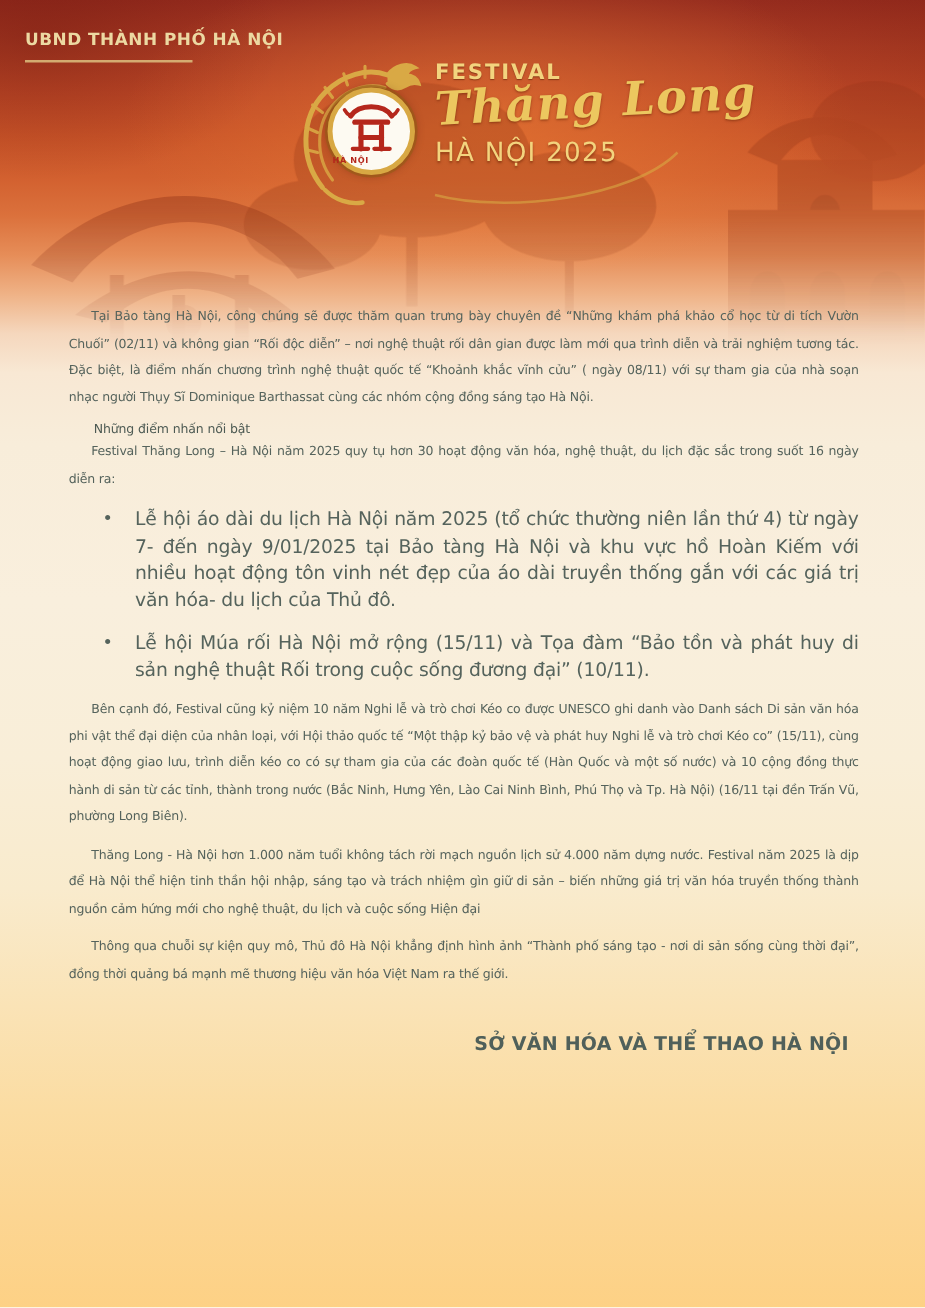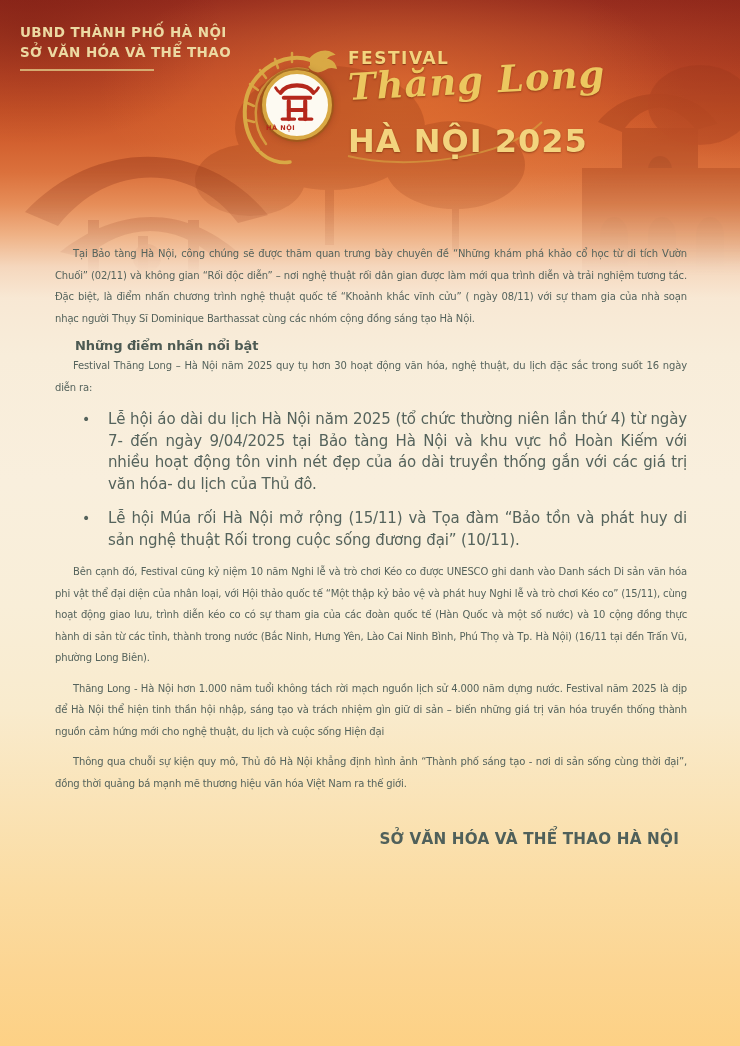--- a/index.html
+++ b/index.html
@@ -46,34 +46,34 @@
     font-size:17px; font-weight:800; color:#f3d47e; letter-spacing:1.5px;
     text-shadow:0 1px 1px rgba(90,30,5,0.6); white-space:nowrap;
   }
   .script-word {
     font-family:"DejaVu Serif","Liberation Serif",serif; font-style:italic; font-weight:bold;
     font-size:37px; color:#ecc75f; letter-spacing:1px; line-height:1.0;
     margin-top:1px; transform:rotate(-3deg); transform-origin:left center;
     text-shadow:0 1px 2px rgba(100,35,5,0.55); white-space:nowrap;
   }
   .year-word {
-    font-size:32px; font-weight:700; color:#f3d47e; letter-spacing:1px;
-    margin-top:16px; text-shadow:0 1px 2px rgba(100,35,5,0.55); white-space:nowrap;
+    font-size:21px; font-weight:400; color:#f3d47e; letter-spacing:1px;
+    margin-top:4px; text-shadow:0 1px 2px rgba(100,35,5,0.55); white-space:nowrap;
   }
   .swash { position:absolute; left:110px; top:78px; opacity:0.85; }
 
   
   .content { position:absolute; top:243px; left:55px; width:632px; color:#55635c; }
   .para {
     margin:0 0 9px; font-size:10px; line-height:21.5px; letter-spacing:-0.15px;
     text-indent:18px; text-align:justify;
   }
   .gap-top { margin-top:3px; }
   .hed {
-    margin:5px 0 2px; padding-left:20px; font-size:13px; font-weight:bold;
+    margin:5px 0 2px; padding-left:20px; font-size:10px; font-weight:normal;
     color:#4d5a53; letter-spacing:-0.1px;
   }
   .bullets { list-style:none; margin:11px 0 10px; padding:0; }
   .bullets li {
     position:relative; padding-left:53px; margin:0 0 13px;
     font-size:15px; line-height:21.5px; letter-spacing:-0.15px; text-align:justify;
   }
   .bullets li:last-child { margin-bottom:0; }
   .bullets li::before {
     content:"•"; position:absolute; left:27px; top:0; font-size:14px; color:#55635c;
@@ -124,21 +124,20 @@
         <path d="M600,290 v-55 a14,18 0 0 1 28,0 v55 z" fill="#7a2a12"></path>
         <path d="M648,290 v-55 a14,18 0 0 1 28,0 v55 z" fill="#7a2a12"></path>
         <path d="M696,290 v-55 a14,18 0 0 1 28,0 v55 z" fill="#7a2a12"></path>
         <ellipse cx="700" cy="105" rx="52" ry="40" opacity="0.8"></ellipse>
       </g>
     </g>
   </svg>
 
   <div class="org">
     <div class="org-line">UBND THÀNH PHỐ HÀ NỘI</div>
-    <div class="org-line">SỞ VĂN HÓA VÀ THỂ THAO</div>
     <div class="org-rule"></div>
   </div>
 
   <div class="logo">
     <svg class="dragon" width="120" height="130" viewBox="0 0 120 130">
       <g fill="none" stroke="#d9a945" stroke-linecap="round">
         <path d="M22,112 C4,90 4,56 24,36 C38,22 58,16 74,22" stroke-width="4"></path>
         <path d="M30,106 C16,88 16,60 32,44 C44,32 60,28 72,32" stroke-width="2.5" opacity="0.8"></path>
         <path d="M74,22 c6,-8 16,-10 22,-6 c-4,1 -6,3 -7,6 c5,0 9,3 10,7 c-4,-1 -8,0 -11,2 c-5,3 -10,2 -14,-2" stroke-width="3" fill="#d9a945"></path>
         <path d="M18,84 l-8,-2 M18,68 l-9,-4 M22,52 l-8,-6 M30,40 l-6,-8 M42,30 l-3,-9 M56,24 l0,-9" stroke-width="2.5" opacity="0.9"></path>
@@ -168,21 +167,21 @@
     </div>
   </div>
 
   <div class="content">
     <p class="para">Tại Bảo tàng Hà Nội, công chúng sẽ được thăm quan trưng bày chuyên đề “Những khám phá khảo cổ học từ di tích Vườn Chuối” (02/11) và không gian “Rối độc diễn” – nơi nghệ thuật rối dân gian được làm mới qua trình diễn và trải nghiệm tương tác. Đặc biệt, là điểm nhấn chương trình nghệ thuật quốc tế “Khoảnh khắc vĩnh cửu” ( ngày 08/11) với sự tham gia của nhà soạn nhạc người Thụy Sĩ Dominique Barthassat cùng các nhóm cộng đồng sáng tạo Hà Nội.</p>
 
     <h3 class="hed">Những điểm nhấn nổi bật</h3>
     <p class="para">Festival Thăng Long – Hà Nội năm 2025 quy tụ hơn 30 hoạt động văn hóa, nghệ thuật, du lịch đặc sắc trong suốt 16 ngày diễn ra:</p>
 
     <ul class="bullets">
-      <li>Lễ hội áo dài du lịch Hà Nội năm 2025 (tổ chức thường niên lần thứ 4) từ ngày 7- đến ngày 9/04/2025 tại Bảo tàng Hà Nội và khu vực hồ Hoàn Kiếm với nhiều hoạt động tôn vinh nét đẹp của áo dài truyền thống gắn với các giá trị văn hóa- du lịch của Thủ đô.</li>
+      <li>Lễ hội áo dài du lịch Hà Nội năm 2025 (tổ chức thường niên lần thứ 4) từ ngày 7- đến ngày 9/01/2025 tại Bảo tàng Hà Nội và khu vực hồ Hoàn Kiếm với nhiều hoạt động tôn vinh nét đẹp của áo dài truyền thống gắn với các giá trị văn hóa- du lịch của Thủ đô.</li>
       <li>Lễ hội Múa rối Hà Nội mở rộng (15/11) và Tọa đàm “Bảo tồn và phát huy di sản nghệ thuật Rối trong cuộc sống đương đại” (10/11).</li>
     </ul>
 
     <p class="para gap-top">Bên cạnh đó, Festival cũng kỷ niệm 10 năm Nghi lễ và trò chơi Kéo co được UNESCO ghi danh vào Danh sách Di sản văn hóa phi vật thể đại diện của nhân loại, với Hội thảo quốc tế “Một thập kỷ bảo vệ và phát huy Nghi lễ và trò chơi Kéo co” (15/11), cùng hoạt động giao lưu, trình diễn kéo co có sự tham gia của các đoàn quốc tế (Hàn Quốc và một số nước) và 10 cộng đồng thực hành di sản từ các tỉnh, thành trong nước (Bắc Ninh, Hưng Yên, Lào Cai Ninh Bình, Phú Thọ và Tp. Hà Nội) (16/11 tại đền Trấn Vũ, phường Long Biên).</p>
 
     <p class="para">Thăng Long - Hà Nội hơn 1.000 năm tuổi không tách rời mạch nguồn lịch sử 4.000 năm dựng nước. Festival năm 2025 là dịp để Hà Nội thể hiện tinh thần hội nhập, sáng tạo và trách nhiệm gìn giữ di sản – biến những giá trị văn hóa truyền thống thành nguồn cảm hứng mới cho nghệ thuật, du lịch và cuộc sống Hiện đại</p>
 
     <p class="para gap-top">Thông qua chuỗi sự kiện quy mô, Thủ đô Hà Nội khẳng định hình ảnh “Thành phố sáng tạo - nơi di sản sống cùng thời đại”, đồng thời quảng bá mạnh mẽ thương hiệu văn hóa Việt Nam ra thế giới.</p>
 
     <div class="signature">SỞ VĂN HÓA VÀ THỂ THAO HÀ NỘI</div>

